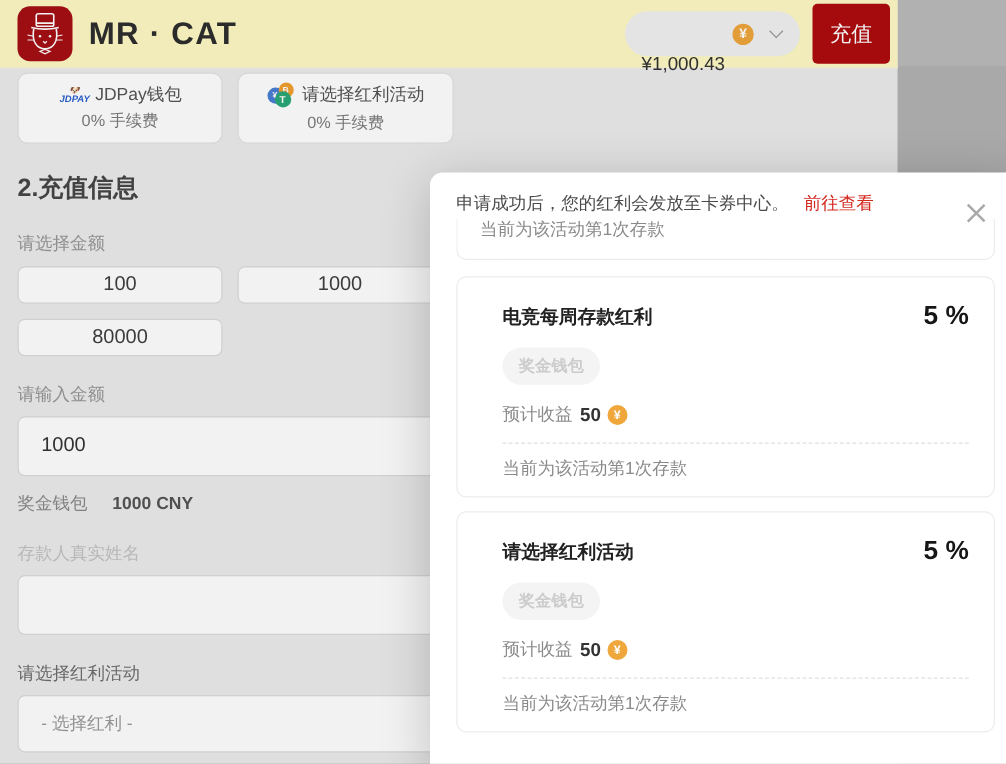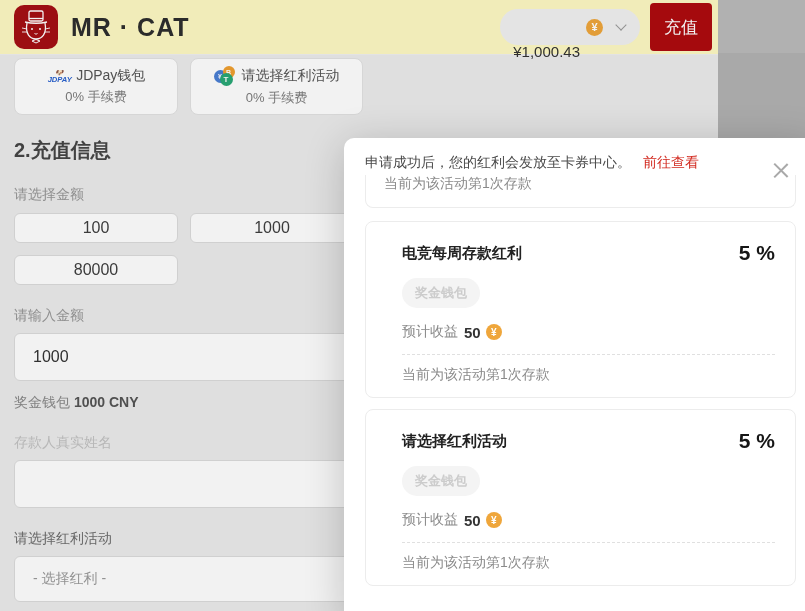--- a/index.html
+++ b/index.html
@@ -57,21 +57,21 @@
   .field-label.dim { color:#c2c2c2; }
   .field-label.mid { color:#6e6e6e; }
   .amount-grid { margin-top:9px; display:flex; gap:12px; flex-wrap:wrap; width:340px; }
   .amount-btn { width:164px; height:30px; background:#fff; border:1px solid #dcdcdc;
     border-radius:6px; font-size:16px; color:#3f3f3f; cursor:pointer; font-family:inherit; }
   .text-input { margin-top:8px; width:560px; height:48px; background:#fff;
     border:1px solid #dcdcdc; border-radius:6px; font-size:16px; color:#333;
     padding:0 18px; font-family:inherit; display:block; }
   .text-input.disabled { color:#c6c6c6;text-align:right; }
   .actual-line { margin-top:13px; font-size:14px; color:#8a8a8a; }
-  .actual-line b { color:#555; font-weight:700; margin-left:0; }
+  .actual-line b { color:#555; font-weight:700; margin-left:16px; }
   .select-box { margin-top:8px; width:560px; height:46px; background:#fff;
     border:1px solid #dcdcdc; border-radius:6px; font-size:14px; color:#9a9a9a;
     display:flex; align-items:center; padding:0 18px; cursor:pointer; }
 
   
   .modal { position:absolute; left:344px; top:138px; right:-12px; bottom:-12px;
     background:#fff; border-radius:10px; z-index:10;
     box-shadow:0 6px 40px rgba(0,0,0,0.20); padding:16px 21px 0 21px; overflow:hidden; }
   .modal-title { font-size:22px; font-weight:700; color:#141414; }
   .modal-close { position:absolute; top:24px; right:28px; width:16px; height:16px; cursor:pointer; }

